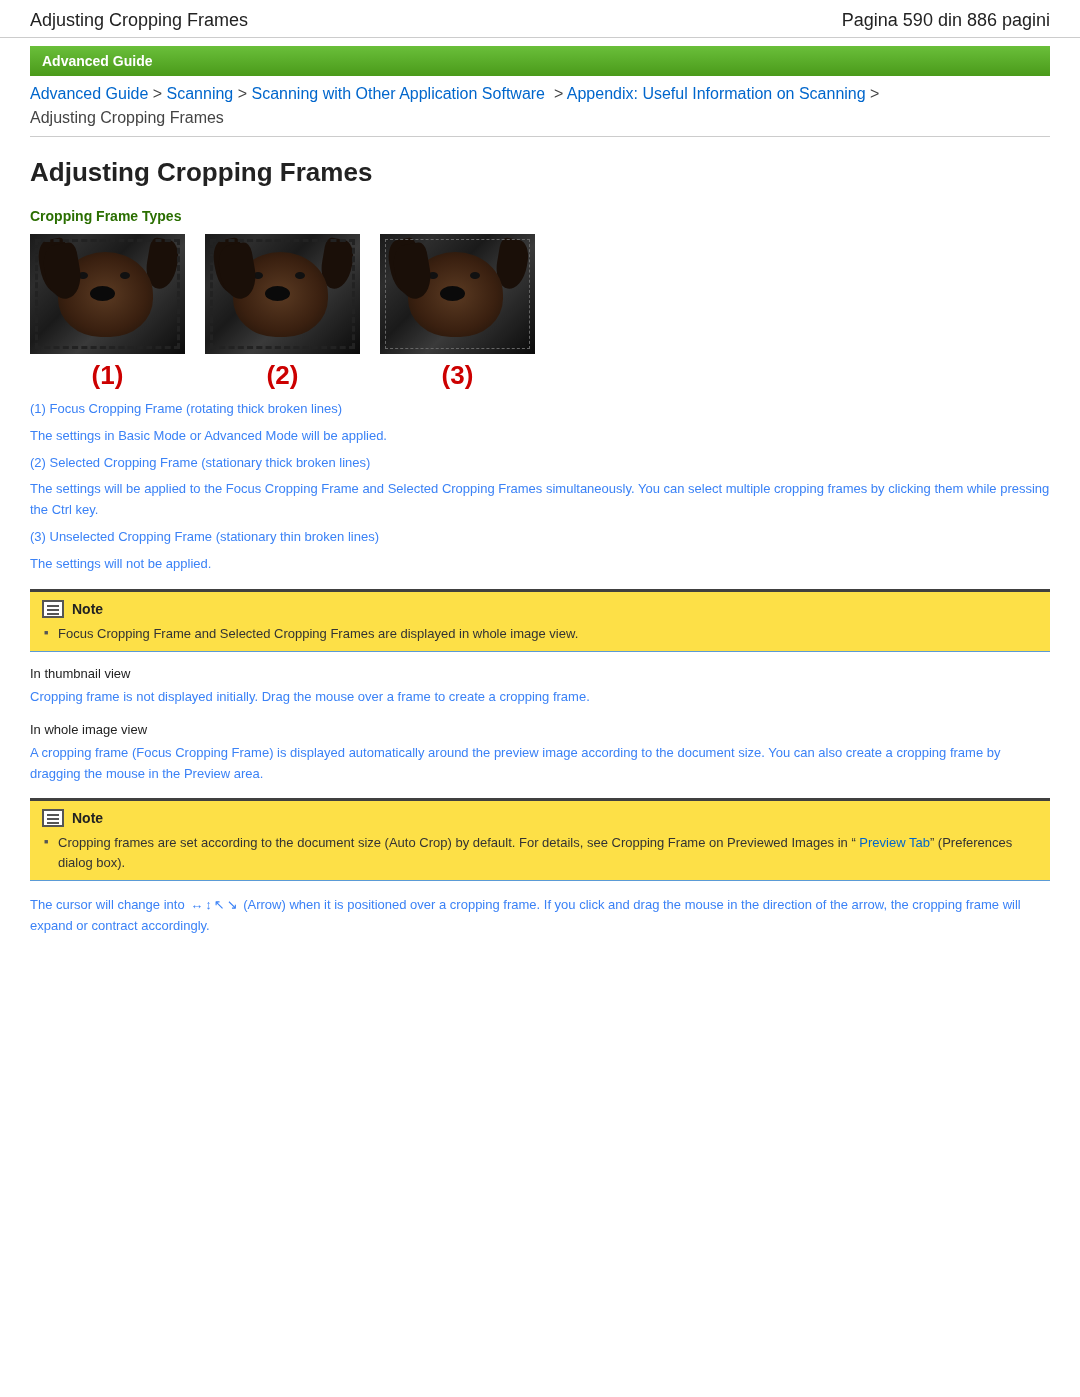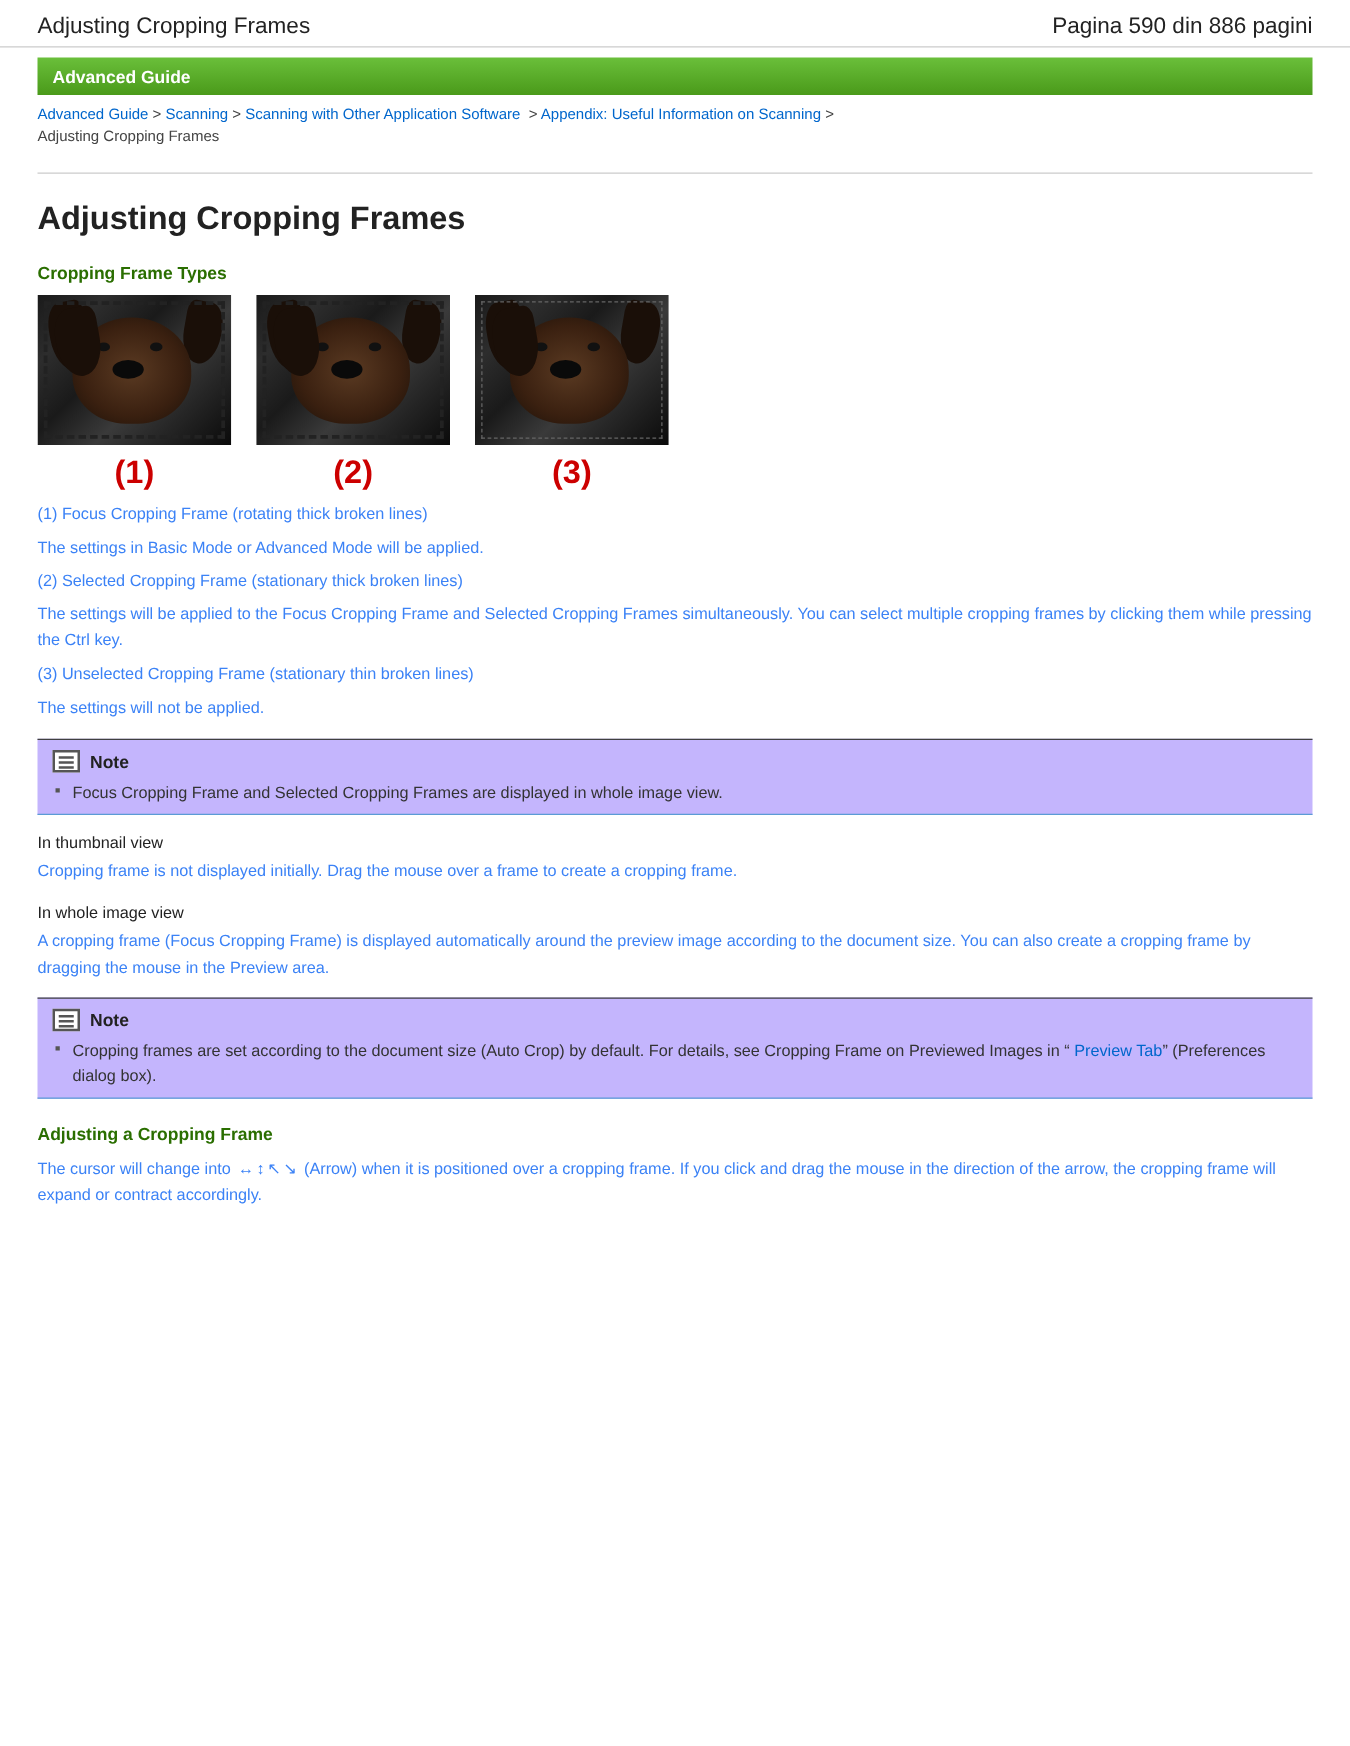--- a/index.html
+++ b/index.html
@@ -41,24 +41,24 @@
     .green-header span {
       color: #fff;
       font-weight: bold;
       font-size: 14px;
       font-family: Arial, sans-serif;
     }
 
     
     .breadcrumb {
       margin: 6px 30px 0 30px;
-      font-size: 12px;
+      font-size: 16px;
       color: #444;
       line-height: 1.5;
-      padding-bottom: 20px;
+      padding-bottom: 6px;
       border-bottom: 1px solid #ccc;
     }
     .breadcrumb a {
       color: #0066cc;
       text-decoration: none;
     }
 
     
     .content {
       padding: 20px 30px;
@@ -173,25 +173,25 @@
     
     .body-text {
       font-size: 13px;
       line-height: 1.6;
       color: #3b82f6;
       margin-bottom: 6px;
     }
 
     
     .note-box {
-      border-top: 1px solid #404040;
+      border-top: 3px solid #404040;
       border-bottom: 1px solid #5b9bd5;
       padding: 8px 12px;
       margin: 14px 0;
-      background: #c4b5fd;
+      background: #fde047;
     }
     .note-title {
       display: flex;
       align-items: center;
       gap: 6px;
       font-weight: bold;
       font-size: 14px;
       color: #222;
       margin-bottom: 6px;
     }
@@ -400,21 +400,20 @@
         <span style="display:block;position:absolute;top:3px;left:3px;right:3px;height:2px;background:#555;box-shadow:0 4px 0 #555, 0 8px 0 #555;"></span>
       </span>
       <span>Note</span>
     </div>
     <p class="note-item">
       Cropping frames are set according to the document size (Auto Crop) by default. For details, see Cropping Frame on Previewed Images in “ <a href="#" class="link">Preview Tab</a>” (Preferences dialog box).
     </p>
   </div>
 
   <div>
-    <div class="section-heading">Adjusting a Cropping Frame</div>
     <p class="body-text">
       <span>The cursor will change into</span>
       <span class="cursor-icons">
         <span class="cursor-icon">↔</span>
         <span class="cursor-icon">↕</span>
         <span class="cursor-icon">↖</span>
         <span class="cursor-icon">↘</span>
       </span>
       <span>(Arrow) when it is positioned over a cropping frame. If you click and drag the mouse in the direction of the arrow, the cropping frame will expand or contract accordingly.</span>
     </p>

